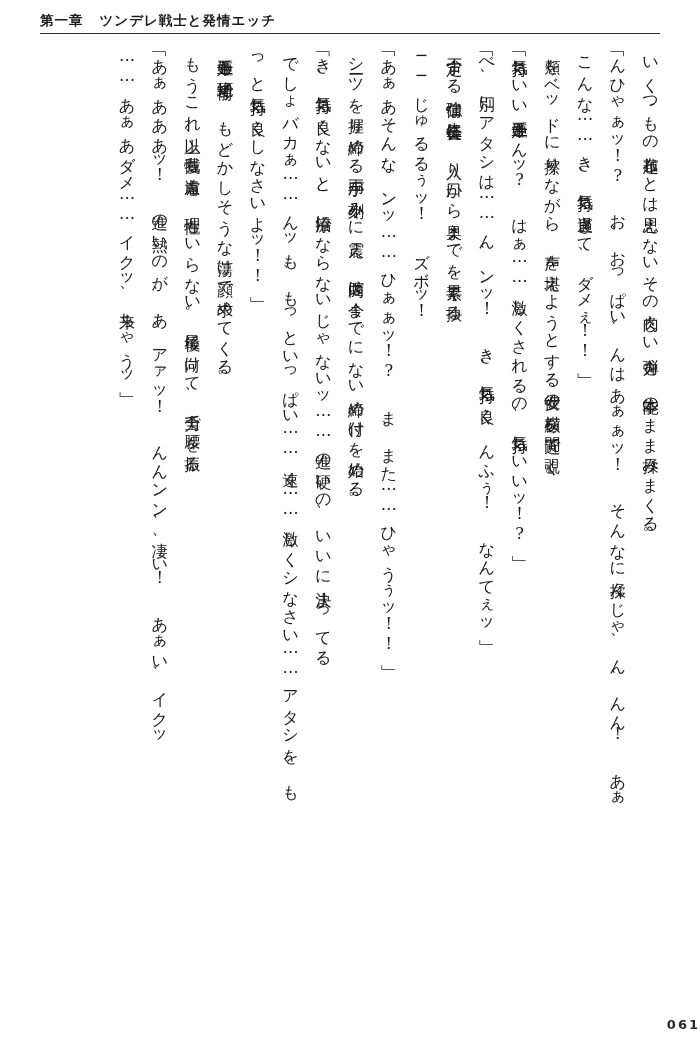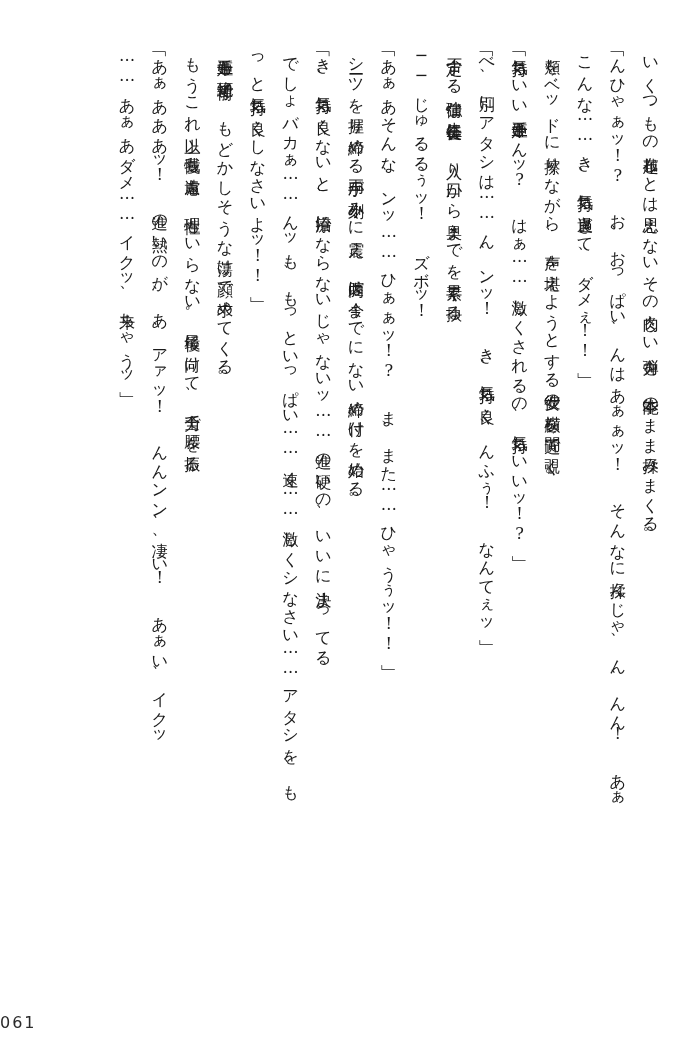--- a/index.html
+++ b/index.html
@@ -73,40 +73,45 @@
     padding: 0;
     text-indent: 0;
   }
 
   
   .folio {
     position: absolute;
     bottom: 18px;
     left: 0;
     right: 0;
-    text-align: left;
-    font-size: 16px;
+    text-align: right;
+    font-size: 13px;
     letter-spacing: 2px;
     color: #2a2a2a;
     font-family: "DejaVu Sans", "Liberation Sans", sans-serif;
+    font-weight: bold;
   }
 
   
   .scan-edge {
     position: absolute;
     inset: 0;
     pointer-events: none;
     box-shadow: inset 0 0 0 1px #ffffff;
   }
 </style>
 </head>
 <body>
 
 <div class="page">
 
+  <div class="header">
+    <span class="chap-no">第一章</span>
+    <span class="chap-title">ツンデレ戦士と発情エッチ</span>
+  </div>
 
   <div class="body-area">
     <div class="vtext">
       <p>いくつもの布越しとは思えないその肉々しい弾力を、本能のまま揉みまくる。</p>
       <p>「んひゃぁッ!?　お、おっぱい、んはあぁぁッ!　そんなに揉んじゃ、ん、んん!　あぁ</p>
       <p>こんな……き、気持ち良過ぎて、ダメぇ!!」</p>
       <p>頬をベッドに擦りながら、声を堪えようとする彼女の横顔を間近で覗く。</p>
       <p>「気持ちいい千亜姫さんッ?　はぁ……激しくされるの、気持ちいいッ!?」</p>
       <p>「べ、別にアタシは……ん、ンッ!　き、気持ち良く、んふぅ!　なんてぇッ」</p>
       <p>否定する強情な生徒会長に、入り口から奥までを素早く抉る。</p>

